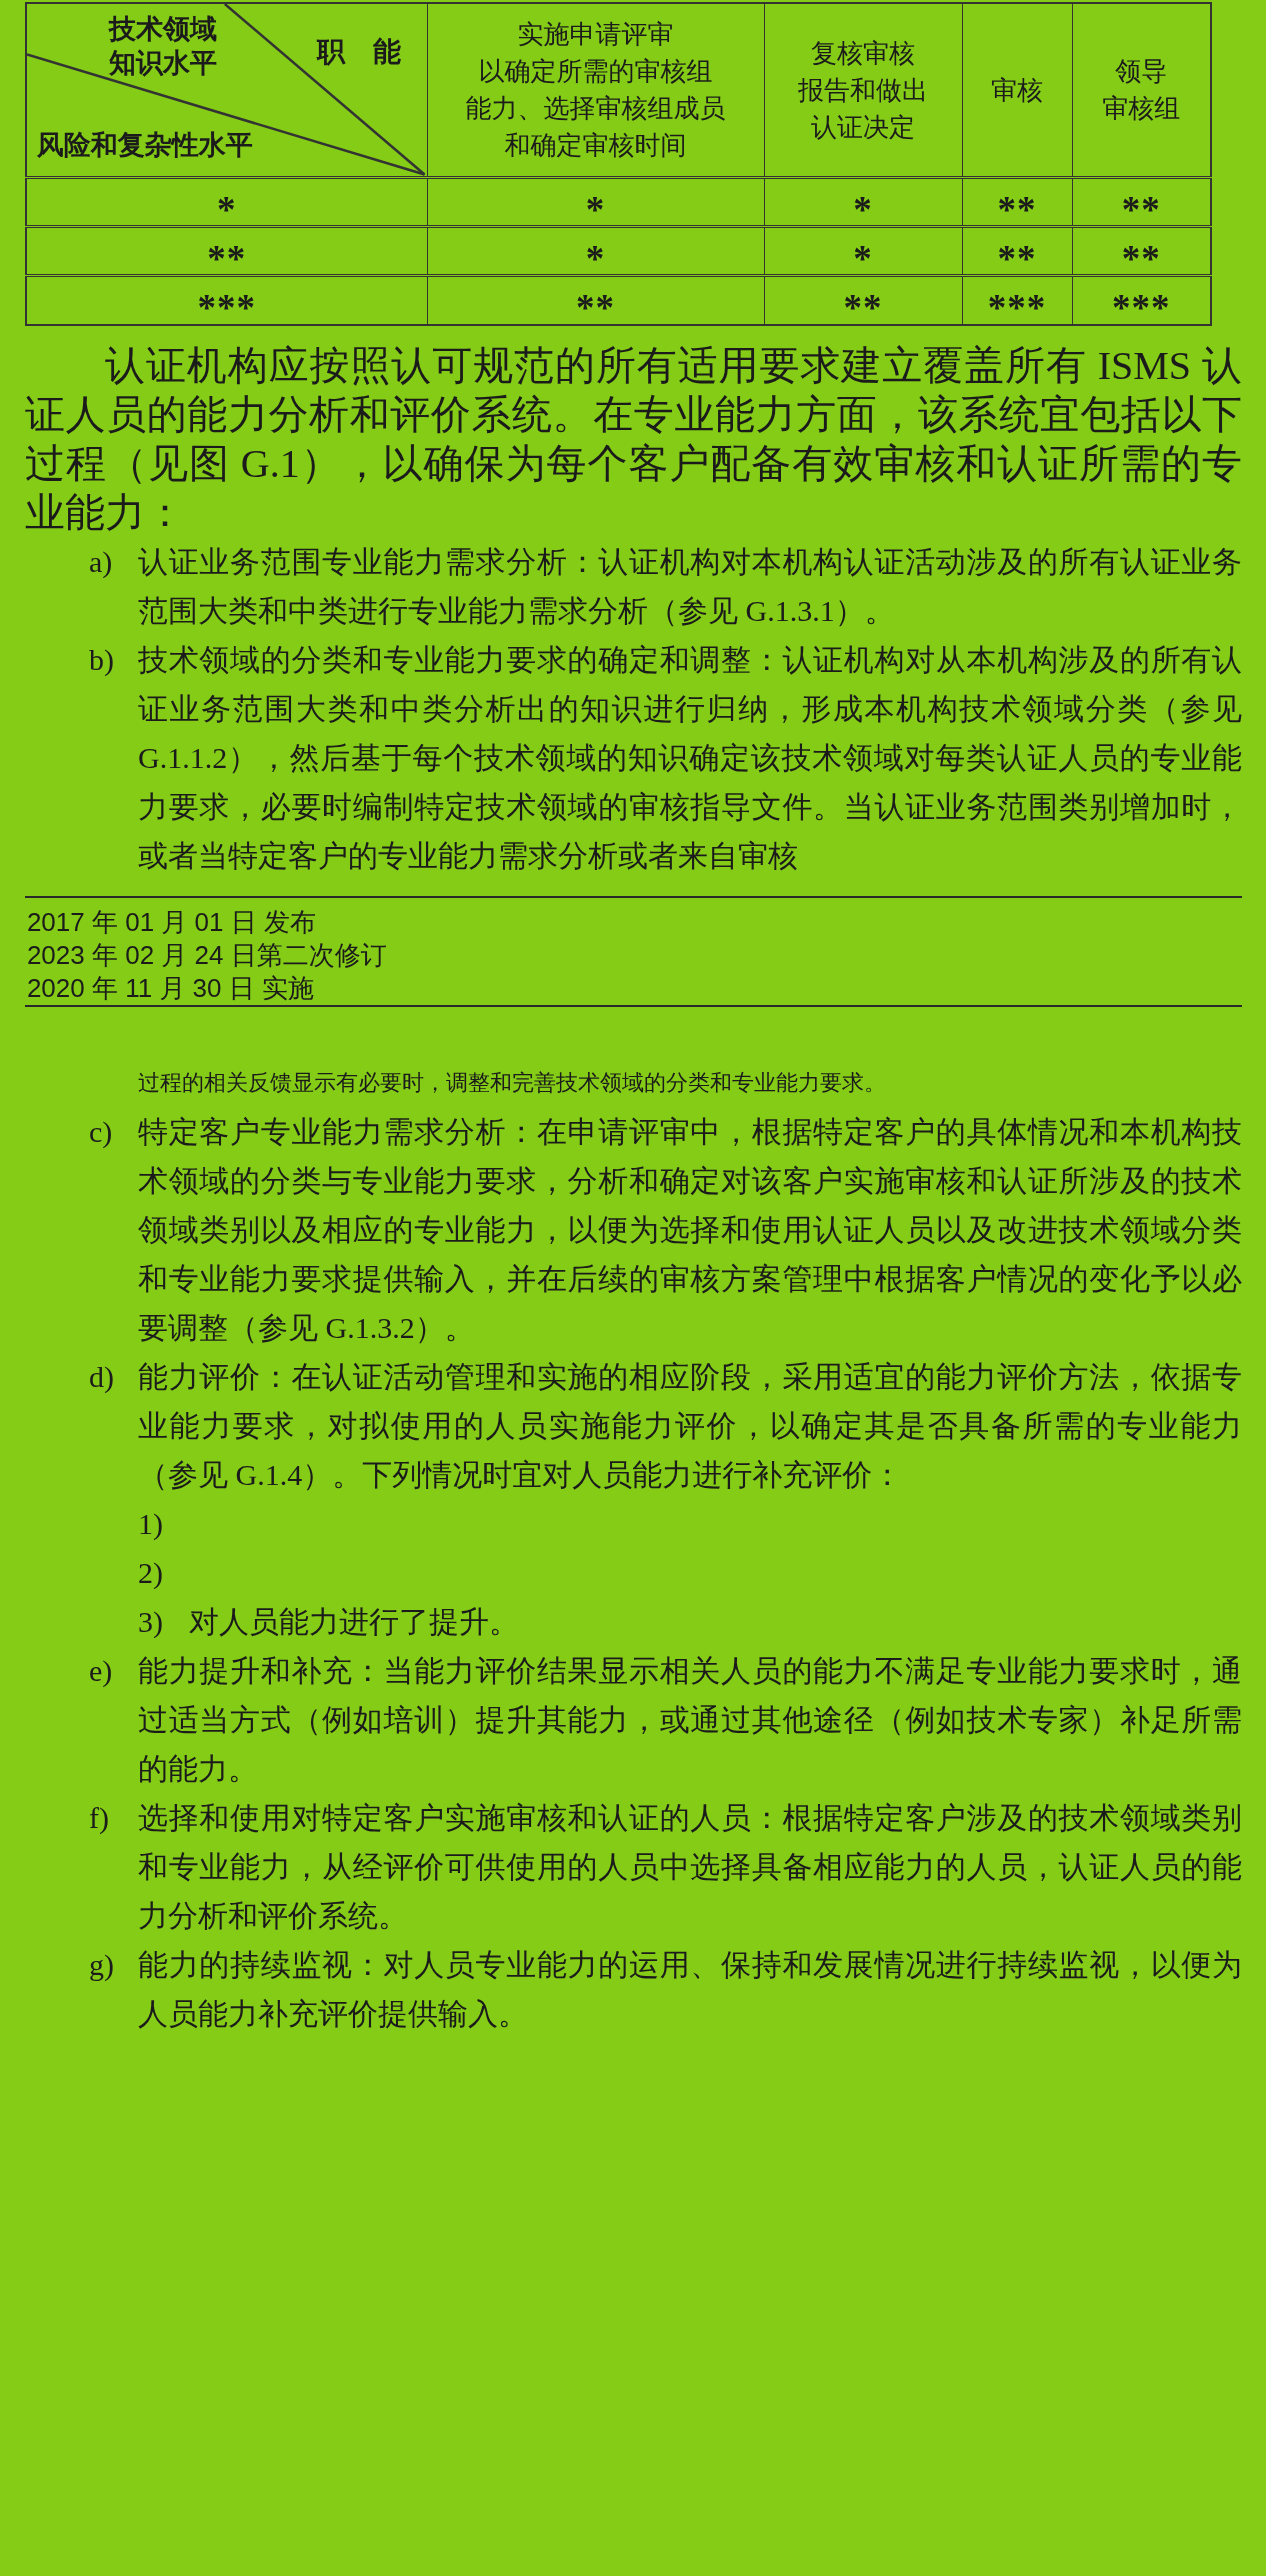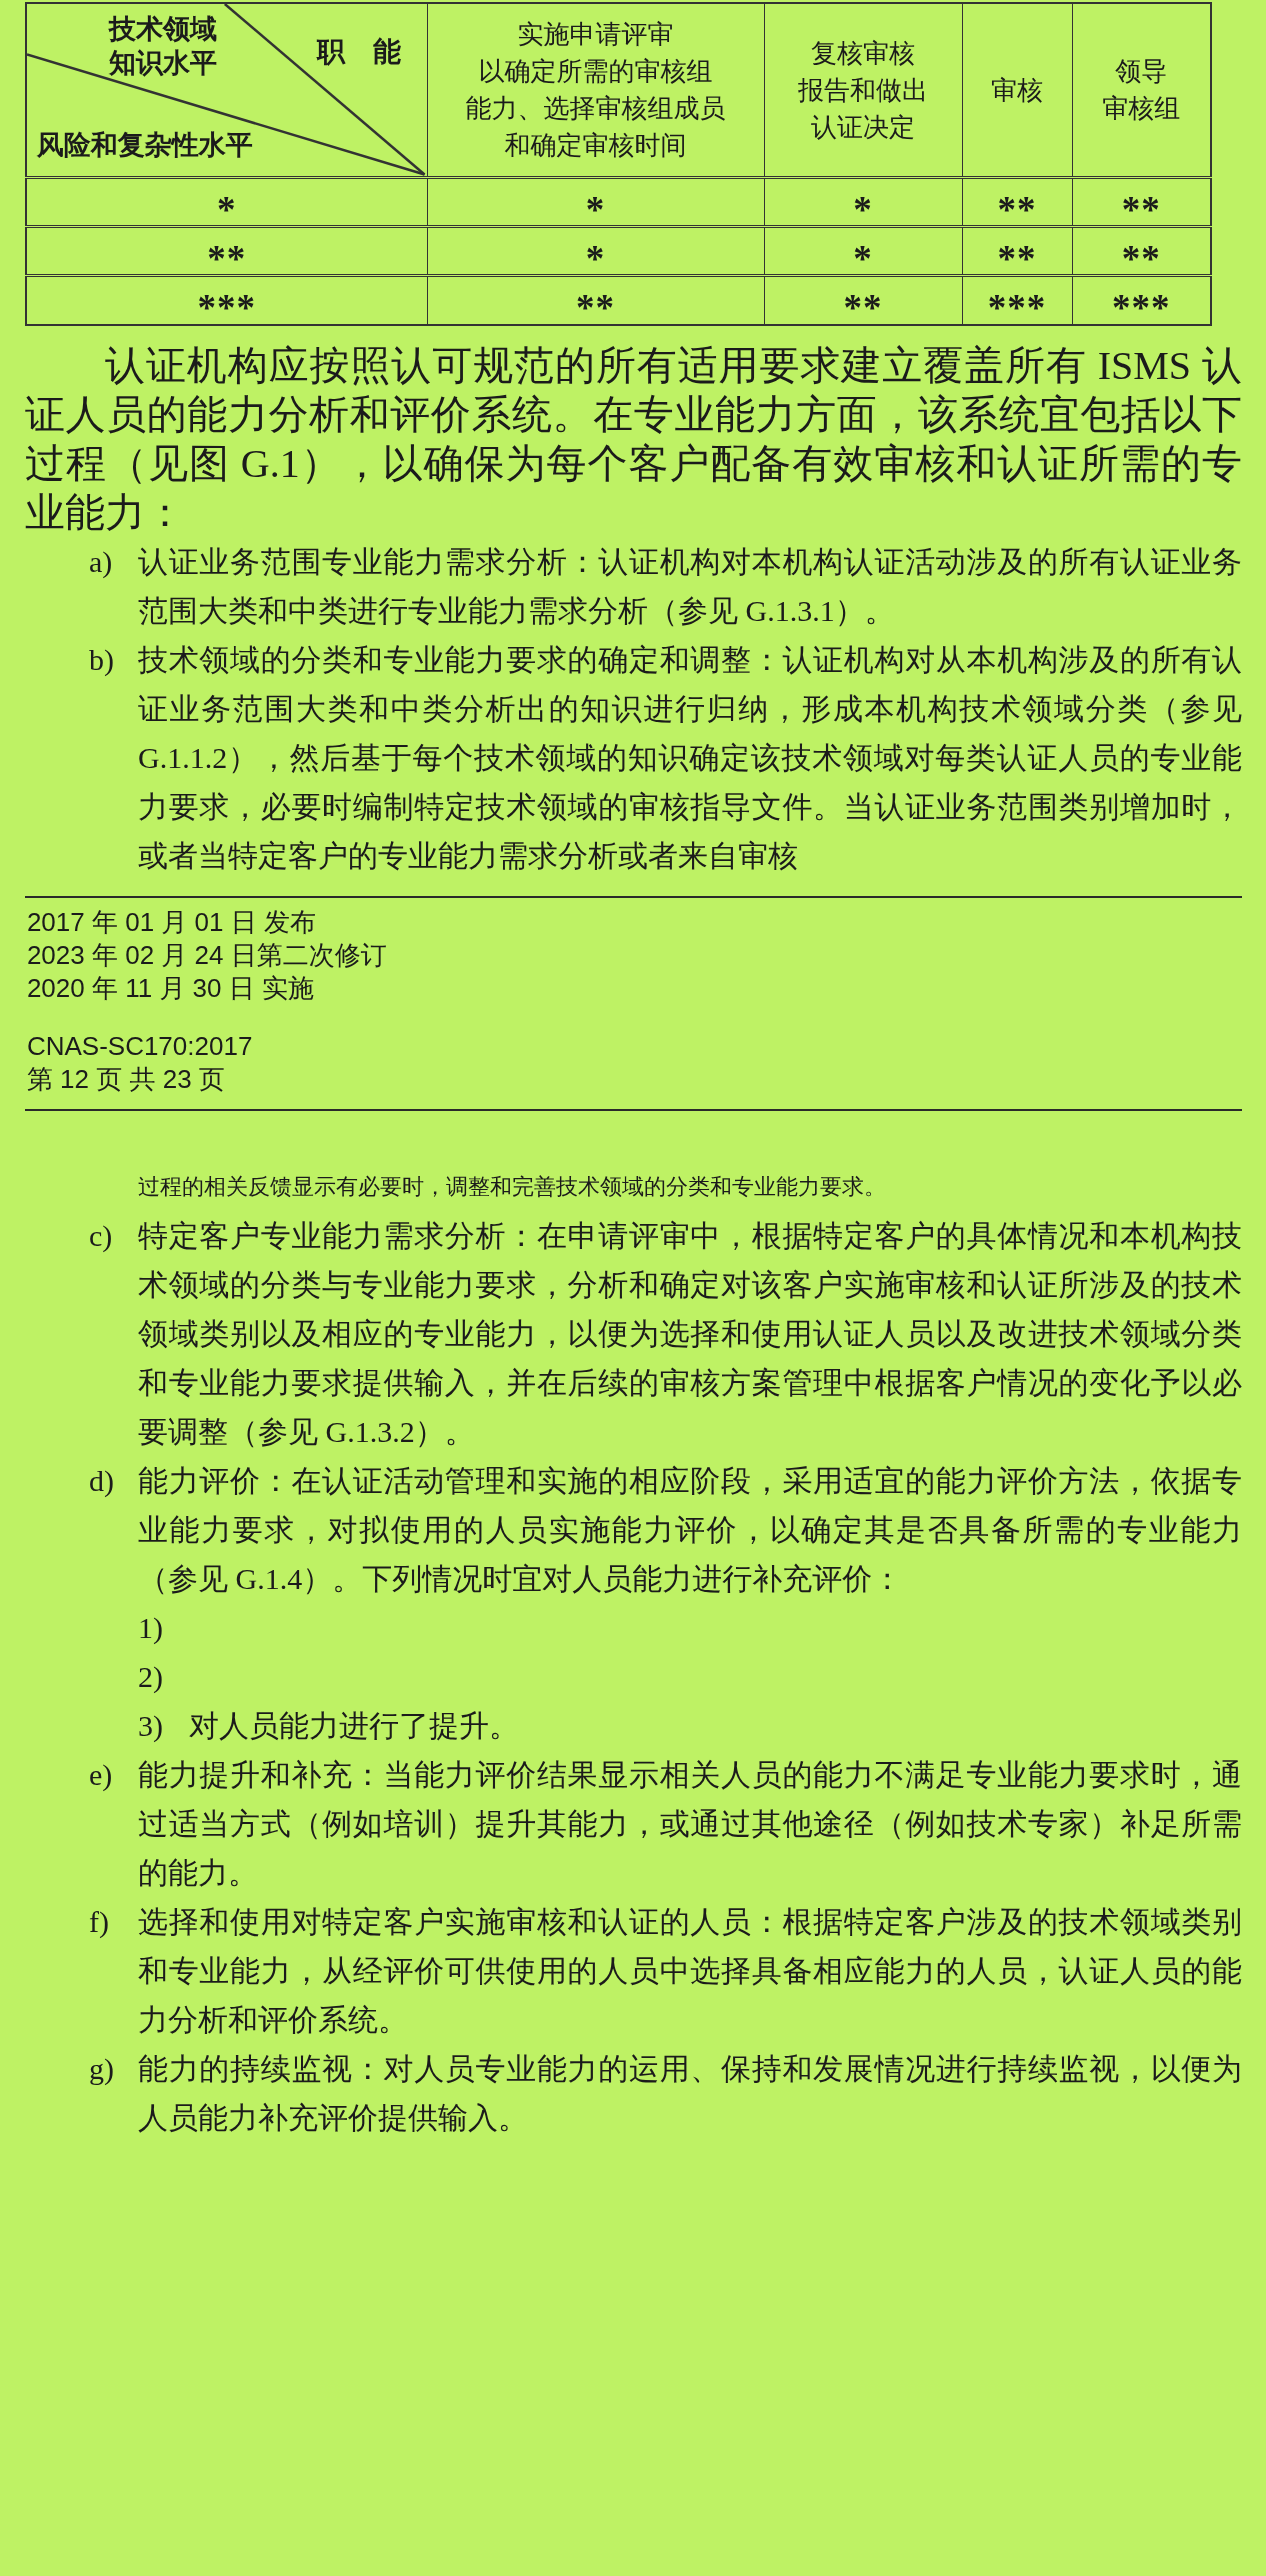--- a/index.html
+++ b/index.html
@@ -1,21 +1,21 @@
 <!DOCTYPE html>
 <html><head>
 <meta charset="utf-8">
 <style>
   * { box-sizing: border-box; }
   html, body { margin: 0; padding: 0; background: #ffffff; }
   .page {
     position: relative;
     width: 1267px;
     height: 2576px;
-    background: #bef264;
+    background: #84cc16;
     color: #1b1b1b;
     font-family: "Liberation Serif", "DejaVu Serif", serif;
     overflow: hidden;
   }
   .content { padding: 1.9px 25px 0 25px; }
 
   
   table.matrix {
     border-collapse: collapse;
     table-layout: fixed;
@@ -157,24 +157,20 @@
       <span class="itext">技术领域的分类和专业能力要求的确定和调整：认证机构对从本机构涉及的所有认证业务范围大类和中类分析出的知识进行归纳，形成本机构技术领域分类（参见 G.1.1.2），然后基于每个技术领域的知识确定该技术领域对每类认证人员的专业能力要求，必要时编制特定技术领域的审核指导文件。当认证业务范围类别增加时，或者当特定客户的专业能力需求分析或者来自审核</span>
     </div>
 
     <div class="pagebreak">
       <div class="rule"></div>
       <div class="dates-row foot-sans">
         <span>2017 年 01 月 01 日  发布</span>
         <span>2023 年 02 月 24 日第二次修订</span>
         <span>2020 年 11 月 30 日  实施</span>
       </div>
-      <div class="doc-row foot-sans">
-        <span>CNAS-SC170:2017</span>
-        <span>第 12 页  共 23 页</span>
-      </div>
       <div class="rule"></div>
     </div>
 
     <div class="continuation">过程的相关反馈显示有必要时，调整和完善技术领域的分类和专业能力要求。</div>
 
     <div class="item">
       <span class="marker">c)</span>
       <span class="itext">特定客户专业能力需求分析：在申请评审中，根据特定客户的具体情况和本机构技术领域的分类与专业能力要求，分析和确定对该客户实施审核和认证所涉及的技术领域类别以及相应的专业能力，以便为选择和使用认证人员以及改进技术领域分类和专业能力要求提供输入，并在后续的审核方案管理中根据客户情况的变化予以必要调整（参见 G.1.3.2）。</span>
     </div>
     <div class="item">

